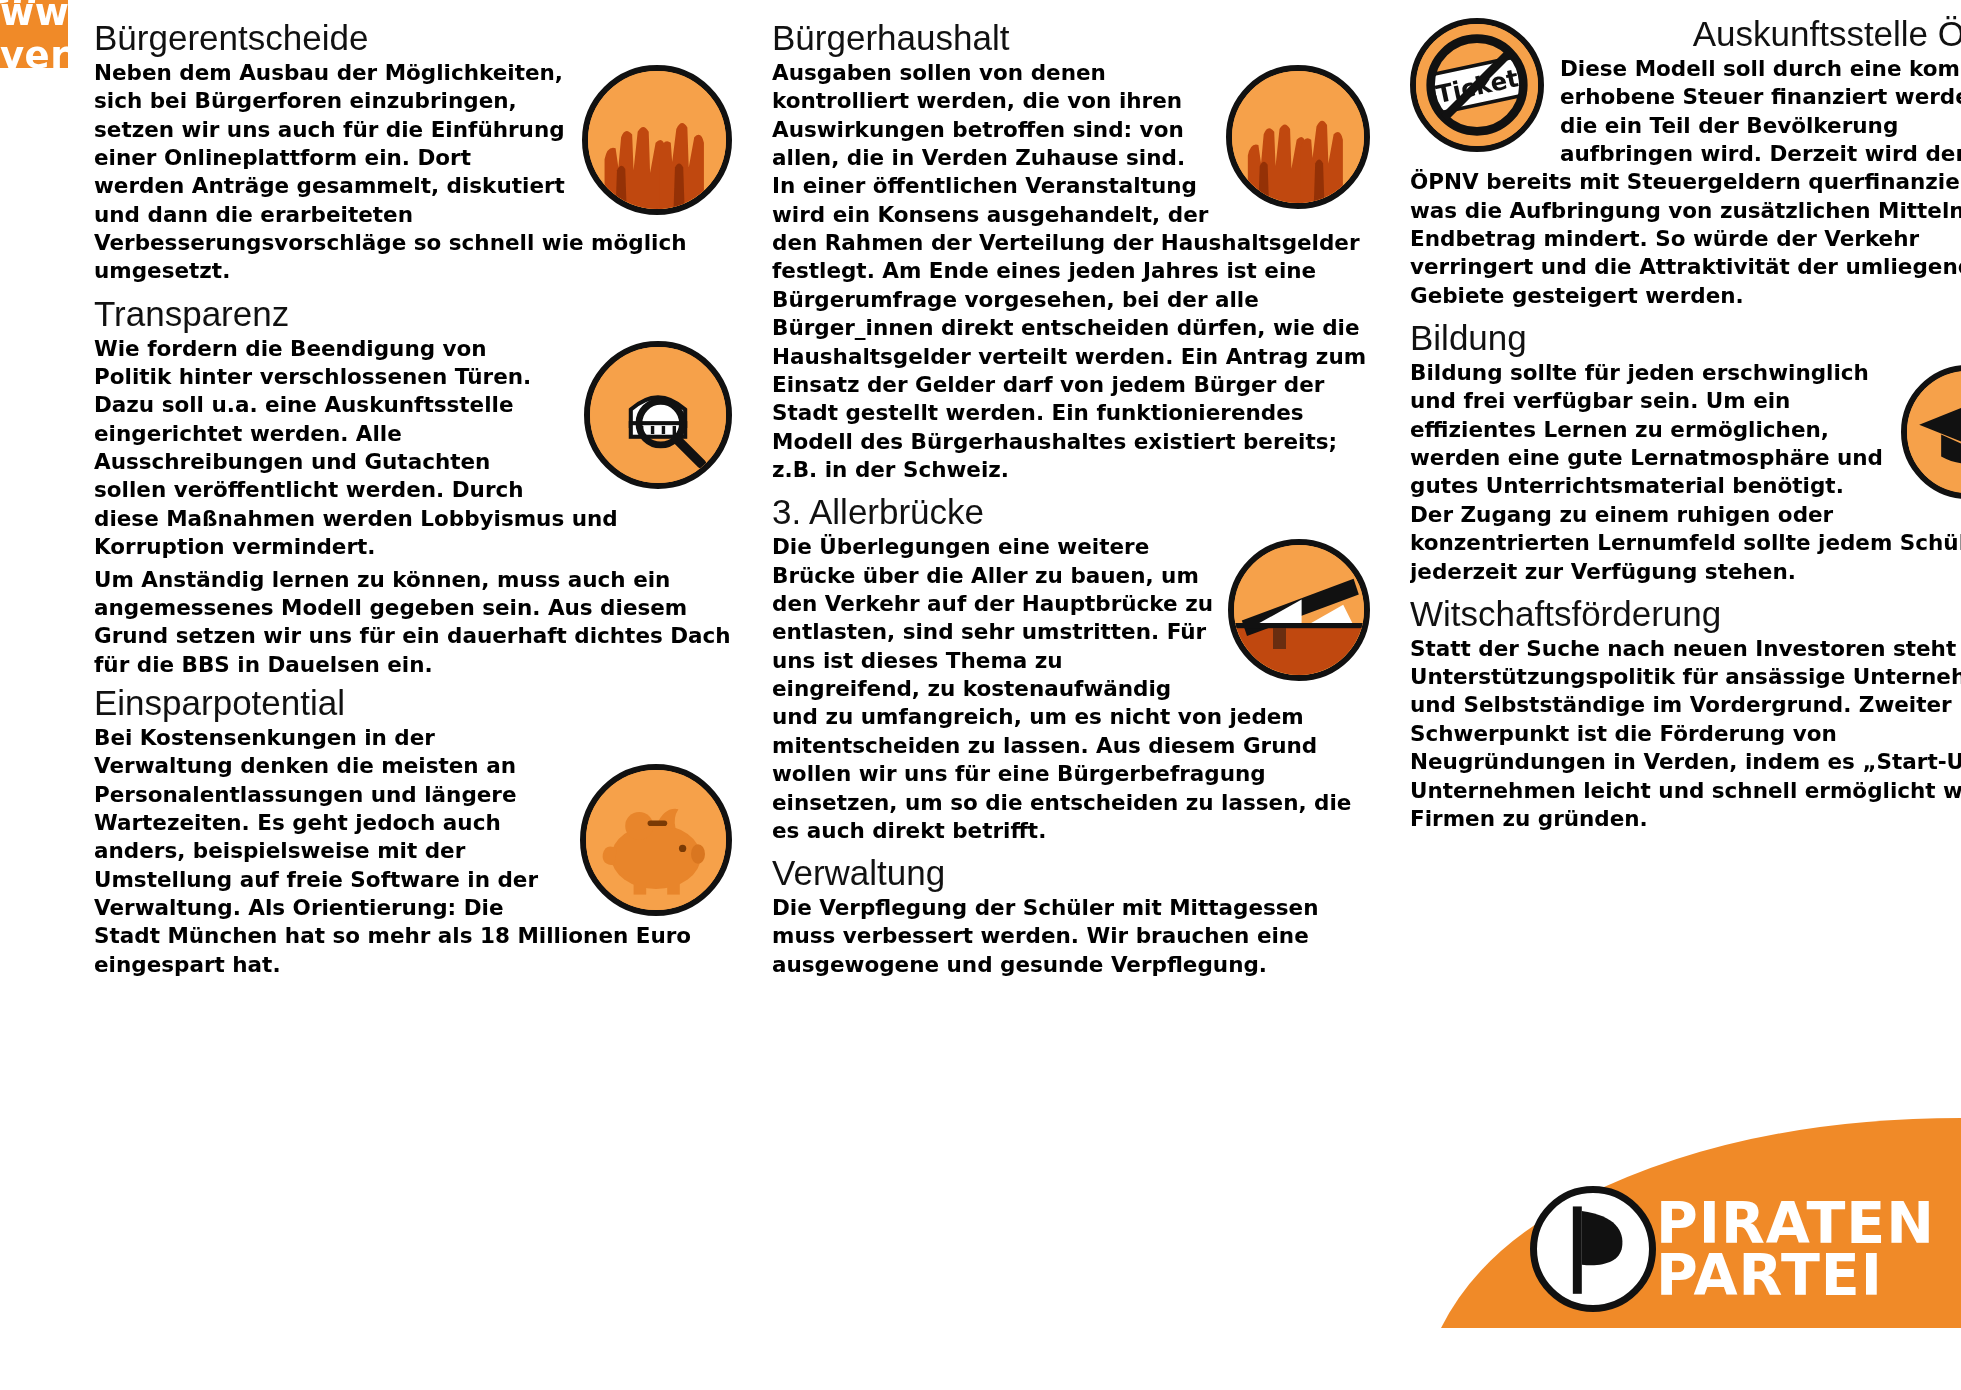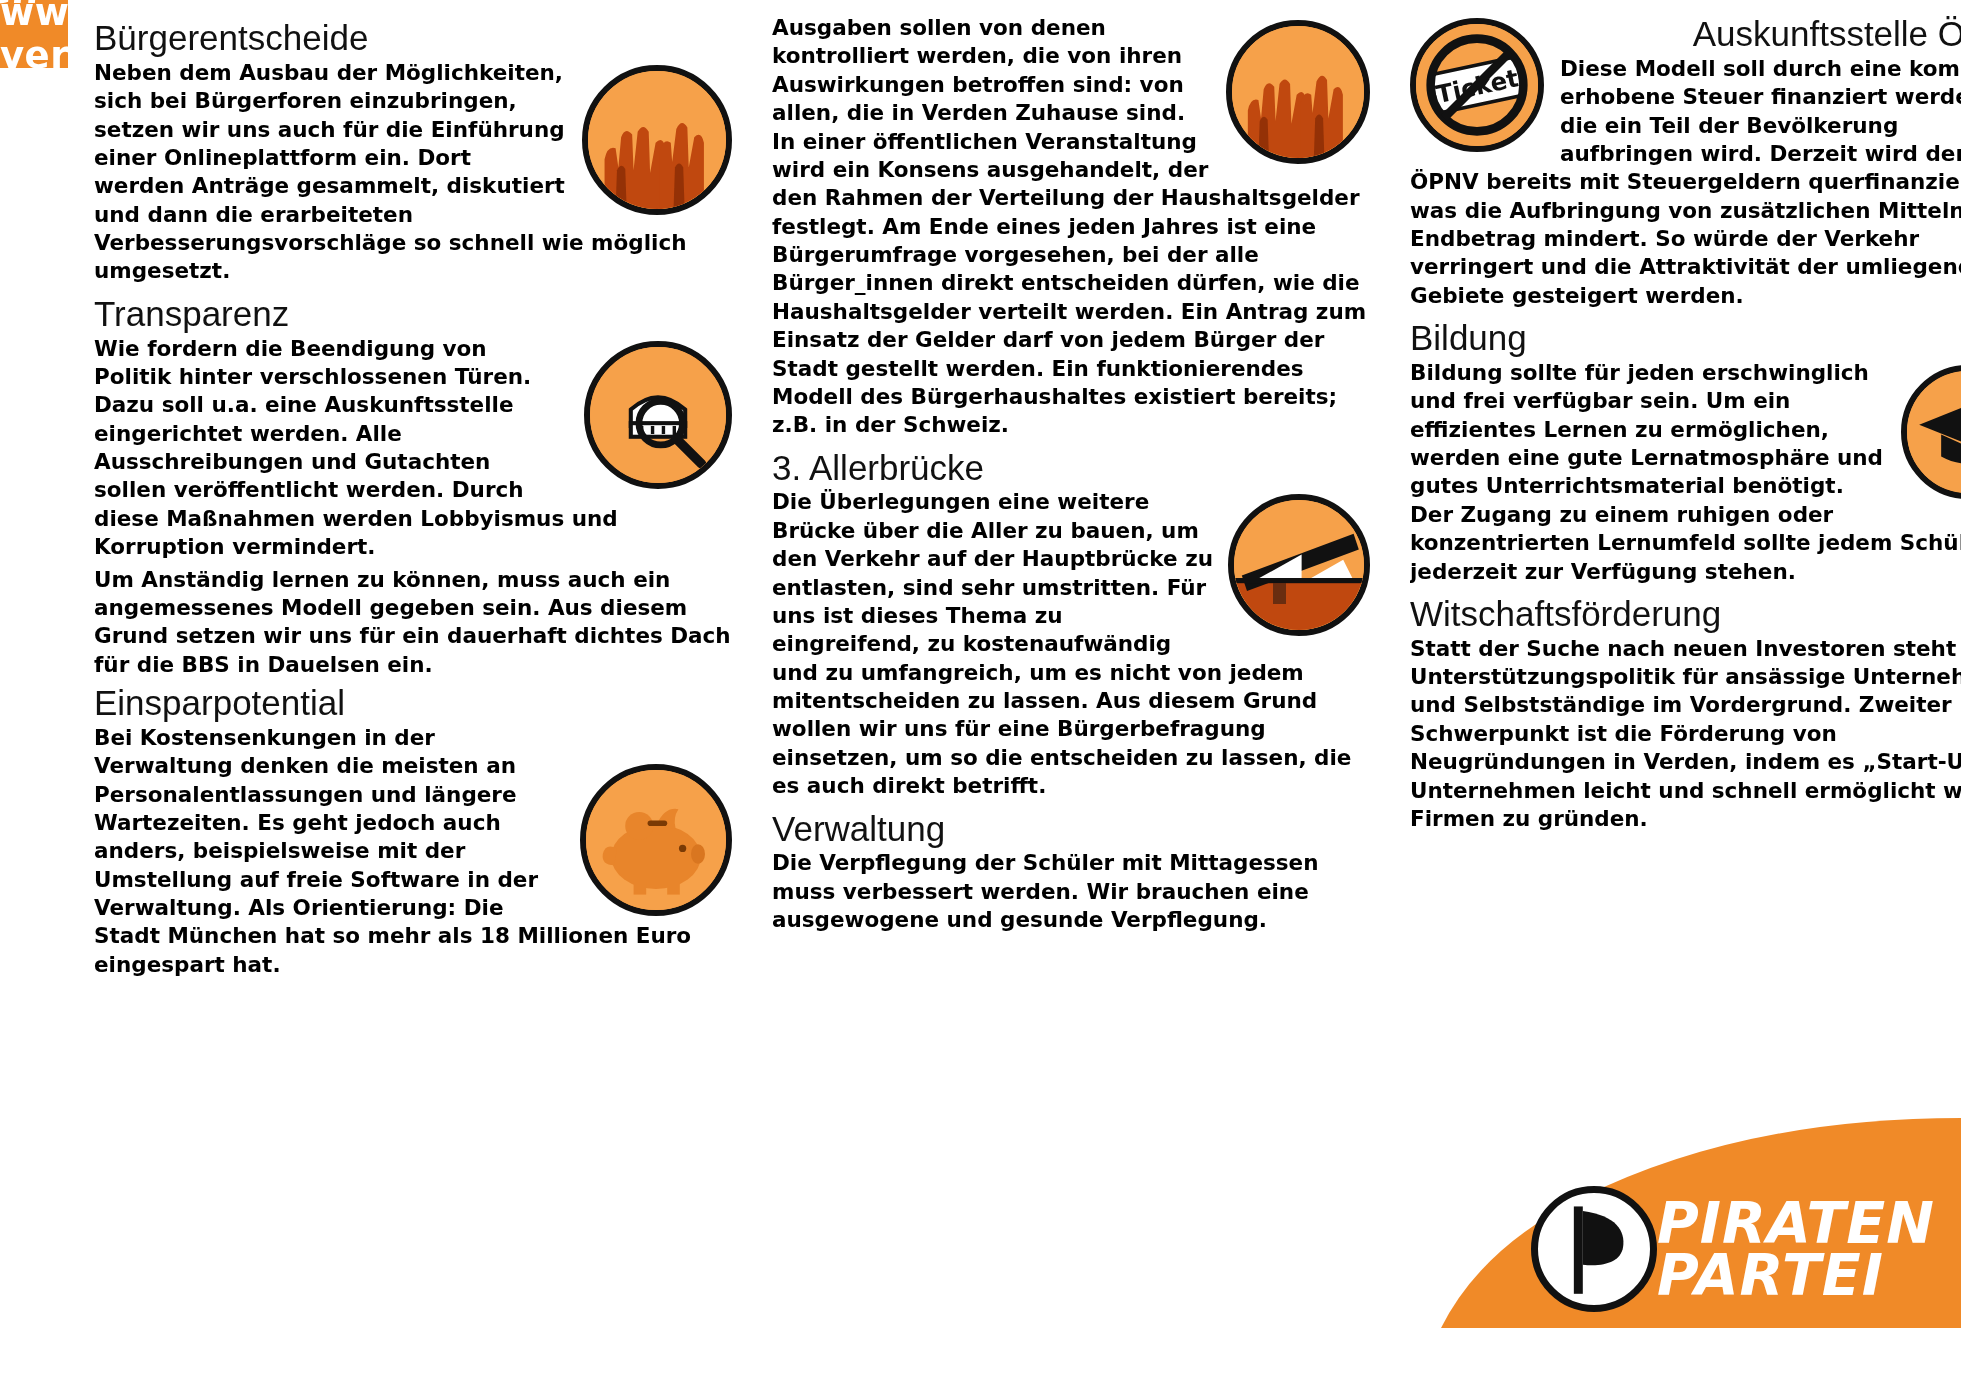--- a/index.html
+++ b/index.html
@@ -137,21 +137,20 @@
     position: absolute;
     right: 0; bottom: 0;
     width: 520px; height: 210px;
   }
   .logo-inner {
     position: absolute;
     right: 26px; bottom: 16px;
     display: flex;
     align-items: center;
     gap: 0;
-    font-style: italic;
   }
   .logo-flag {
     width: 126px; height: 126px;
     border-radius: 50%;
     background: #ffffff;
     border: 7px solid #111;
     position: relative;
     flex: none;
   }
   .logo-text {
@@ -233,20 +232,21 @@
             <rect x="34" y="80" width="9" height="9" fill="#E8852B"></rect>
             <rect x="58" y="80" width="9" height="9" fill="#E8852B"></rect>
           </svg>
         </div>
         <p class="sec-body">Bei Kostensenkungen in der Verwaltung denken die meisten an Personalentlassungen und längere Wartezeiten. Es geht jedoch auch anders, beispielsweise mit der Umstellung auf freie Software in der Verwaltung. Als Orientierung: Die Stadt München hat so mehr als 18 Millionen Euro eingespart hat.</p>
       </div>
     </div>
 
     <div class="col col-2">
 
+      <h2 class="sec-title">Bürgerhaushalt</h2>
       <div class="flow">
         <div class="icon-circle float-right" style="width:144px;height:144px;">
           <svg class="ic-svg" viewBox="0 0 100 100" aria-hidden="true">
             <rect width="100" height="100" fill="#F6A14A"></rect>
             <g fill="#C0480F">
               <path d="M12 100 L12 64 Q14 54 20 56 L22 70 L24 48 Q27 40 32 46 L33 72 L36 44 Q40 37 44 44 L45 74 L49 52 Q54 47 56 55 L54 100 Z"></path>
               <path d="M52 100 L52 58 Q55 48 60 52 L61 66 L64 42 Q68 34 72 41 L73 70 L77 48 Q82 43 84 52 L84 100 Z"></path>
             </g>
             <g fill="#8C2E05" opacity="0.85">
               <path d="M20 100 L21 72 Q24 66 27 71 L28 100 Z"></path>

